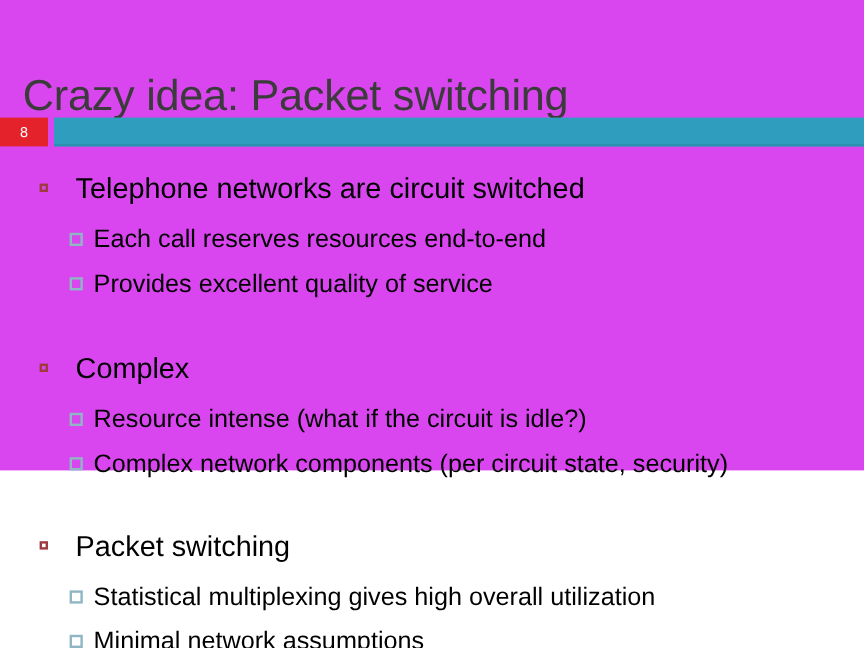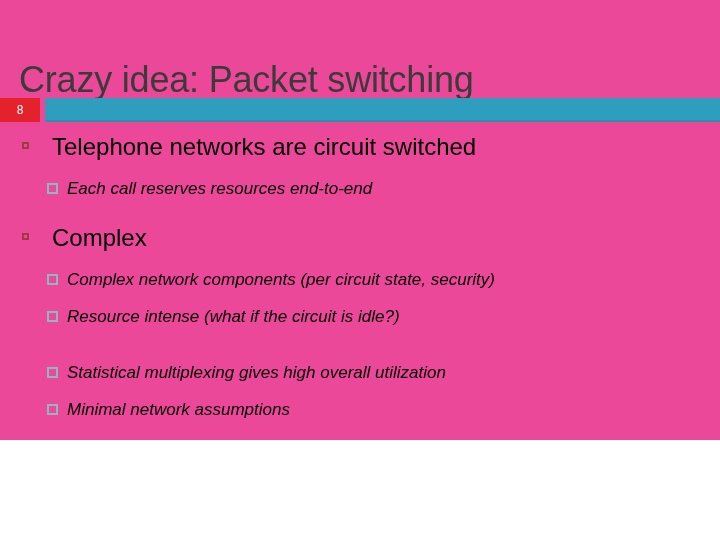--- a/index.html
+++ b/index.html
@@ -12,22 +12,22 @@
     width: 720px;
     height: 540px;
     overflow: hidden;
     font-family: "Liberation Sans", sans-serif;
     -webkit-font-smoothing: antialiased;
   }
 
   .slide {
     position: relative;
     width: 720px;
-    height: 440px;
-    background: #ec4899;
+    height: 392px;
+    background: #d946ef;
     box-sizing: border-box;
   }
 
   
   .slide-title {
     position: absolute;
     left: 19px;
     top: 34px;
     width: 680px;
     font-size: 36px;
@@ -70,21 +70,21 @@
 
   
   .body-content {
     position: absolute;
     left: 0;
     top: 130px;
     width: 720px;
   }
 
   .grp {
-    margin: 0;
+    margin: 11px;
   }
 
   
   .lvl1 {
     position: relative;
     padding-left: 52px;
     margin: 0;
     font-size: 24px;
     line-height: 33px;
     color: #000000;
@@ -99,24 +99,23 @@
     border: 2px solid #9e3b40;
     box-sizing: border-box;
     background: transparent;
   }
 
   
   .lvl2 {
     position: relative;
     padding-left: 67px;
     margin: 0;
-    font-size: 17px;
+    font-size: 21px;
     line-height: 37px;
     color: #000000;
-    font-style: italic;
   }
   .lvl2 .bullet {
     position: absolute;
     left: 47px;
     top: 13px;
     width: 11px;
     height: 11px;
     border: 2px solid #8fb6c3;
     box-sizing: border-box;
     background: transparent;
@@ -146,43 +145,51 @@
     <div class="grp">
       <div class="lvl1">
         <span class="bullet"></span>
         <span>Telephone networks are circuit switched</span>
       </div>
       <div class="sp-a"></div>
       <div class="lvl2">
         <span class="bullet"></span>
         <span class="txt">Each call reserves resources end-to-end</span>
       </div>
+      <div class="lvl2">
+        <span class="bullet"></span>
+        <span class="txt">Provides excellent quality of service</span>
+      </div>
     </div>
 
     <div class="sp-b"></div>
 
     <div class="grp">
       <div class="lvl1">
         <span class="bullet"></span>
         <span>Complex</span>
       </div>
       <div class="sp-a"></div>
       <div class="lvl2">
         <span class="bullet"></span>
+        <span class="txt">Resource intense (what if the circuit is idle?)</span>
+      </div>
+      <div class="lvl2">
+        <span class="bullet"></span>
         <span class="txt">Complex network components (per circuit state, security)</span>
       </div>
-      <div class="lvl2">
-        <span class="bullet"></span>
-        <span class="txt">Resource intense (what if the circuit is idle?)</span>
-      </div>
     </div>
 
     <div class="sp-c"></div>
 
     <div class="grp">
+      <div class="lvl1">
+        <span class="bullet"></span>
+        <span>Packet switching</span>
+      </div>
       <div class="sp-a"></div>
       <div class="lvl2">
         <span class="bullet"></span>
         <span class="txt">Statistical multiplexing gives high overall utilization</span>
       </div>
       <div class="lvl2">
         <span class="bullet"></span>
         <span class="txt">Minimal network assumptions</span>
       </div>
     </div>

